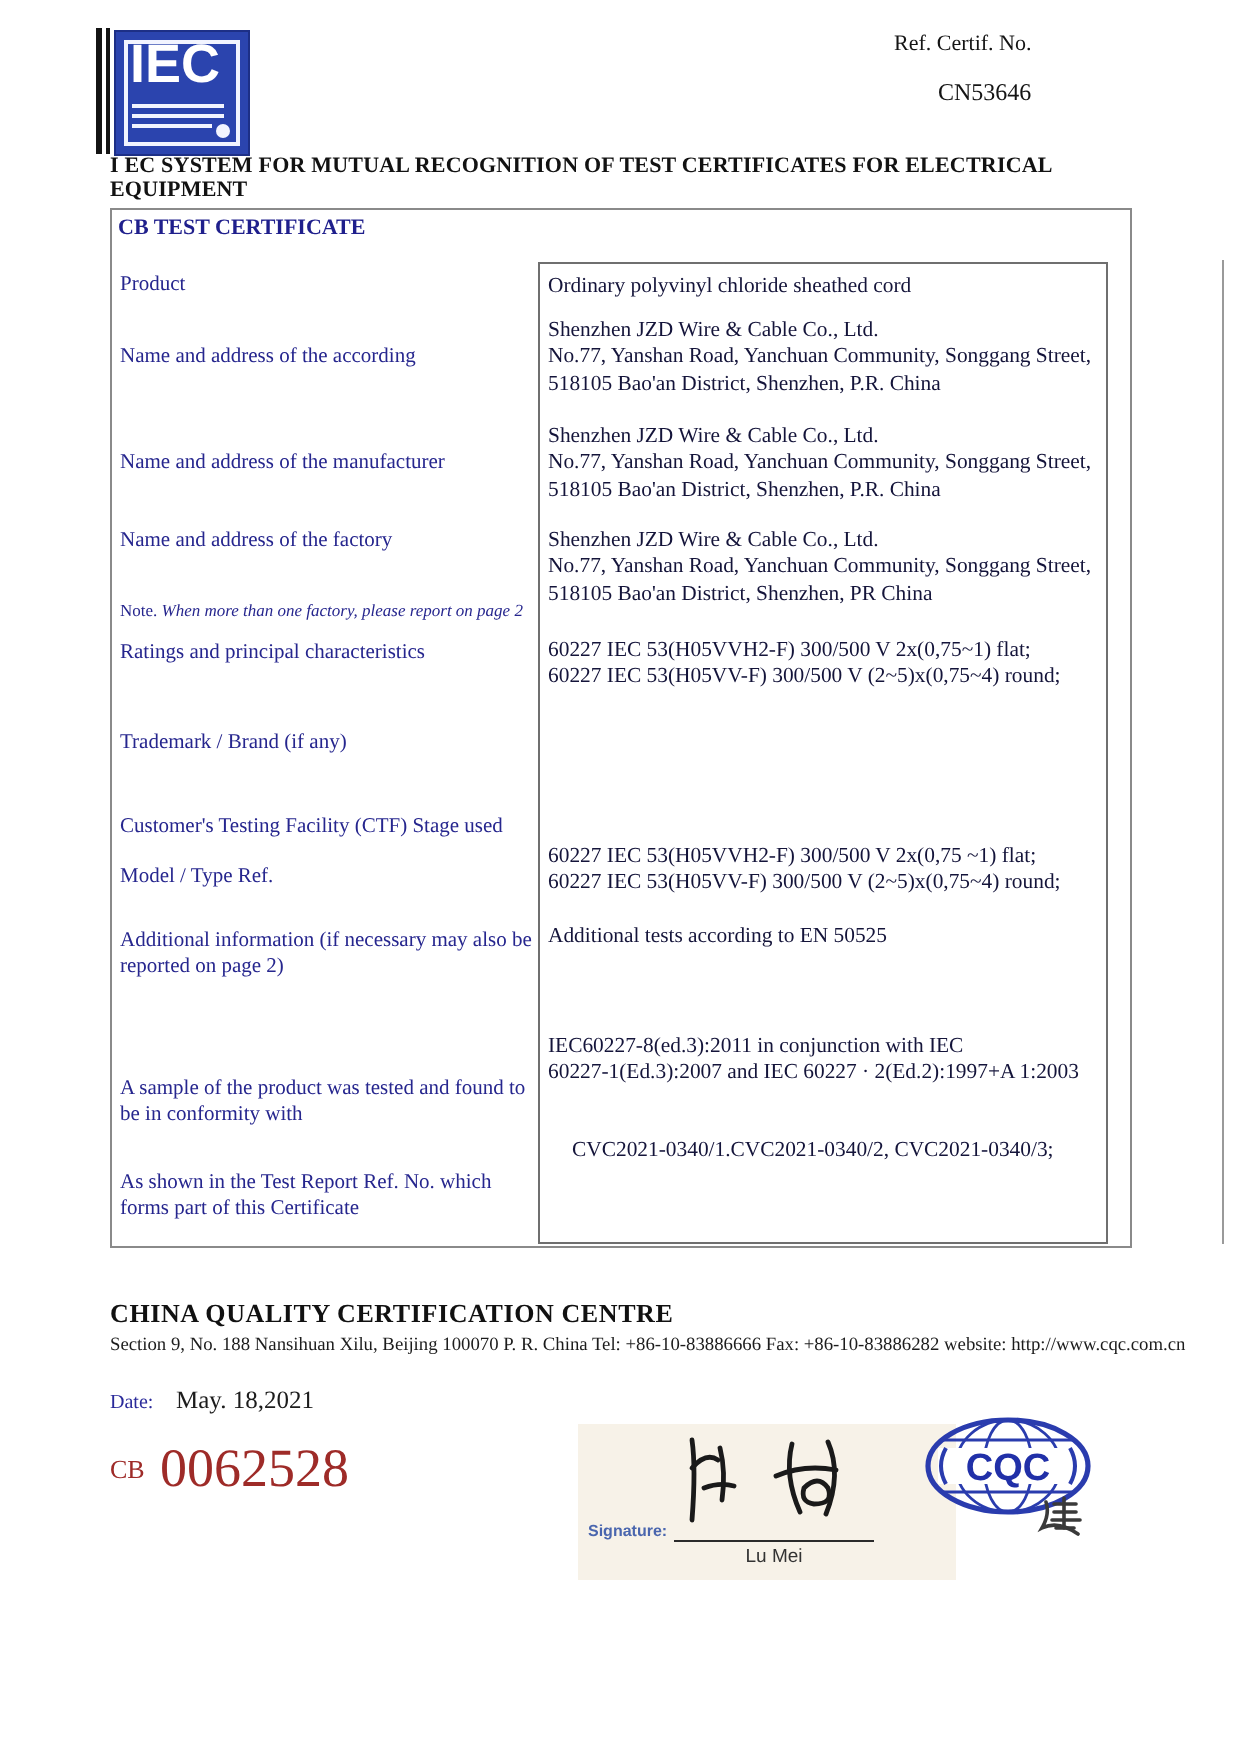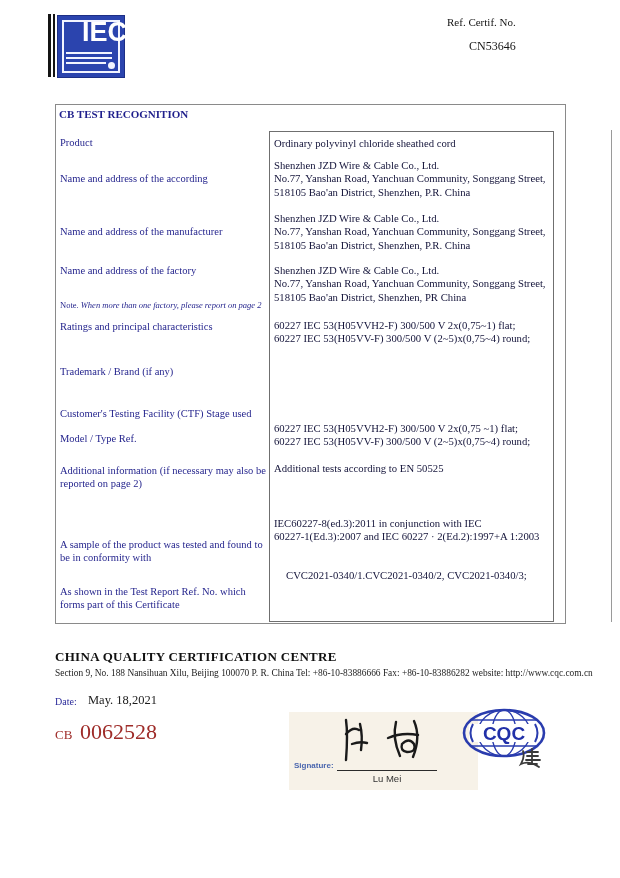--- a/index.html
+++ b/index.html
@@ -4,21 +4,21 @@
 <style>
   html,body{margin:0;padding:0;background:#fff;}
   #page{position:relative;width:620px;height:878px;background:#ffffff;overflow:hidden;
         font-family:"Liberation Serif","DejaVu Serif",serif;color:#16163e;}
 
   
   #iec-logo{position:absolute;left:48px;top:14px;width:76px;height:63px;}
   .spine-bar{position:absolute;top:0;height:63px;background:#141414;}
   #iec-square{position:absolute;left:9px;top:1px;width:66px;height:61px;background:#2b44ae;border:1px solid #1d2f86;}
   #iec-inner{position:absolute;left:4px;top:4px;right:4px;bottom:4px;border:2px solid #f2f4ff;}
-  #iec-letters{position:absolute;left:24px;top:3px;font-family:"Liberation Sans","DejaVu Sans",sans-serif;
+  #iec-letters{position:absolute;left:7px;top:3px;font-family:"Liberation Sans","DejaVu Sans",sans-serif;
                font-weight:bold;font-size:27px;line-height:27px;color:#ffffff;letter-spacing:0px;}
   .iec-line{position:absolute;left:8px;height:2px;background:#f2f4ff;}
   #iec-dot{position:absolute;width:7px;height:7px;border-radius:50%;background:#f2f4ff;right:9px;top:46px;}
 
   .ref-label{position:absolute;left:447px;top:16px;font-size:11px;color:#141414;}
   .cert-no{position:absolute;left:469px;top:39px;font-size:12px;color:#141414;}
   .scheme-title{position:absolute;left:55px;width:520px;font-weight:bold;font-size:11px;line-height:12px;color:#121212;letter-spacing:0.1px;}
 
   
   #outer-box{position:absolute;left:55px;top:104px;width:509px;height:518px;border:1px solid #8a8a8a;}
@@ -32,21 +32,21 @@
   .vblock{position:absolute;left:4px;width:277px;}
   .vline{font-size:10.7px;line-height:13.4px;color:#14143a;white-space:nowrap;}
 
   
   .issued-by{position:absolute;left:62px;top:629px;font-size:10.5px;color:#26268e;}
   .ncb-name{position:absolute;left:55px;top:649px;font-weight:bold;font-size:13px;color:#111;letter-spacing:0.3px;}
   .ncb-address{position:absolute;left:55px;top:668px;font-size:9.4px;color:#1c1c1c;width:540px;white-space:nowrap;}
   .date-label{position:absolute;left:55px;top:696px;font-size:10px;color:#2a2a9a;}
   .date-value{position:absolute;left:88px;top:693px;font-size:12.5px;color:#1c1c1c;}
   .cb-prefix{position:absolute;left:55px;top:727px;font-size:13px;color:#9e2b28;}
-  .cb-number{position:absolute;left:80px;top:719px;font-size:22px;color:#9e2b28;}
+  .cb-number{position:absolute;left:80px;top:719px;font-size:27px;color:#9e2b28;}
 
   #signature-area{position:absolute;left:289px;top:712px;width:189px;height:78px;background:#f7f2e8;}
   #sig-script{position:absolute;left:41px;top:2px;}
   .sig-label{position:absolute;left:5px;top:49px;font-family:"Liberation Sans","DejaVu Sans",sans-serif;
              font-size:8px;color:#4a66ae;font-weight:bold;}
   .sig-line{position:absolute;left:48px;top:58px;width:100px;border-top:1.5px solid #2b2b2b;}
   .sig-name{position:absolute;left:48px;top:61px;width:100px;text-align:center;
             font-family:"Liberation Sans","DejaVu Sans",sans-serif;font-size:9.5px;color:#333;}
 
   #cqc-stamp{position:absolute;left:461px;top:707px;width:86px;height:52px;}
@@ -66,25 +66,26 @@
       <div class="iec-line" style="top:36px;width:46px;"></div>
       <div class="iec-line" style="top:41px;width:46px;"></div>
       <div class="iec-line" style="top:46px;width:40px;"></div>
       <div id="iec-dot"></div>
     </div>
   </div>
 
   <div class="ref-label">Ref. Certif. No.</div>
   <div class="cert-no">CN53646</div>
 
+  <div class="scheme-title" style="top:77px;">I EC SYSTEM FOR MUTUAL RECOGNITION OF TEST CERTIFICATES FOR ELECTRICAL EQUIPMENT</div>
 
   <div id="scan-line-right"></div>
 
   <div id="outer-box">
-    <div id="box-title">CB TEST RECOGNITION</div>
+    <div id="box-title">CB TEST CERTIFICATE</div>
 
     <div class="lbl" style="top:32px;">Product</div>
     <div class="lbl" style="top:68px;">Name and address of the according</div>
     <div class="lbl" style="top:121px;">Name and address of the manufacturer</div>
     <div class="lbl" style="top:160px;">Name and address of the factory</div>
     <div class="note" style="top:175px;">
       <span>Note. </span><i>When more than one factory, please report on page 2</i>
     </div>
     <div class="lbl" style="top:216px;">Ratings and principal characteristics</div>
     <div class="lbl" style="top:261px;">Trademark / Brand (if any)</div>

